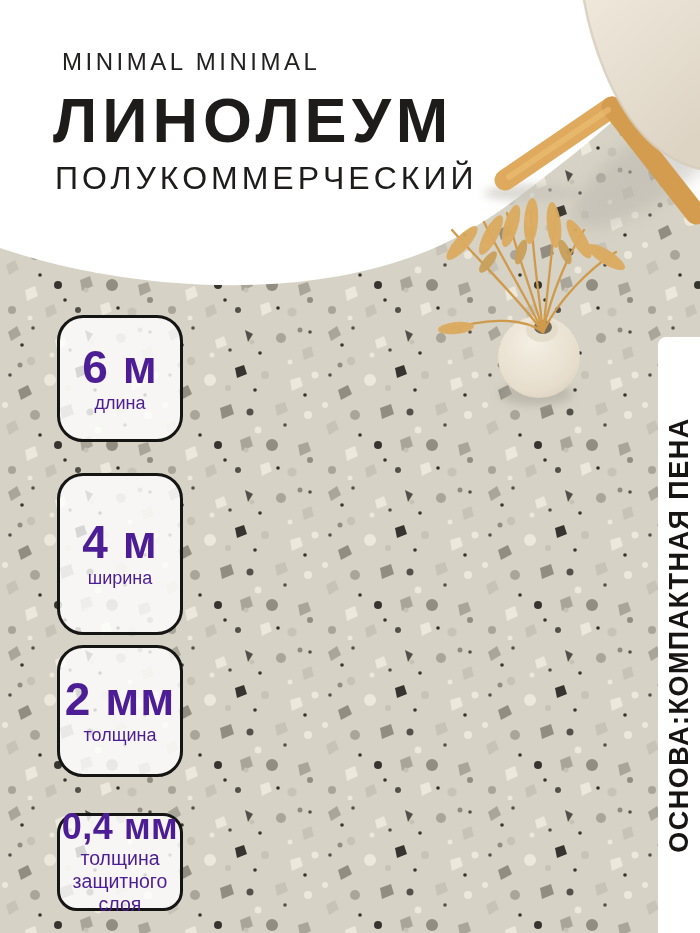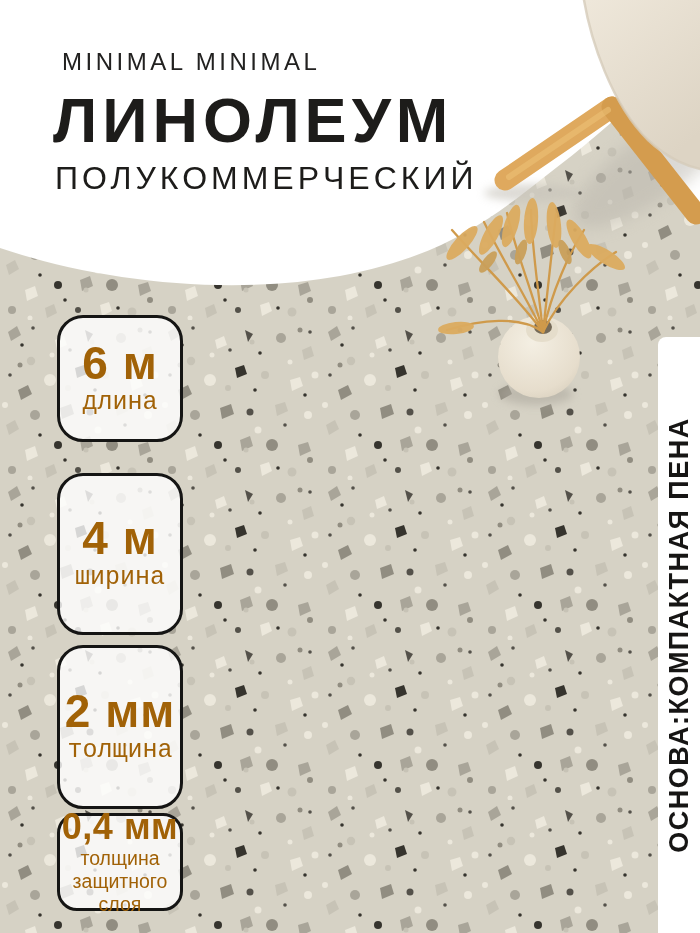--- a/index.html
+++ b/index.html
@@ -19,27 +19,27 @@
   }
   .subtitle{
     position:absolute;left:55px;top:160px;font-size:32px;font-weight:400;
     letter-spacing:4px;color:#1d1c1a;white-space:nowrap;
   }
   
   .badge{
     position:absolute;left:57px;width:126px;box-sizing:border-box;
     background:rgba(255,255,255,0.8);border:3px solid #151514;border-radius:26px;
     display:flex;flex-direction:column;align-items:center;justify-content:center;
-    text-align:center;color:#a16207;
+    text-align:center;color:#4c1d95;
   }
   .badge .value{font-weight:700;font-size:46px;line-height:1.0;letter-spacing:1px;}
-  .badge .label{font-weight:400;font-size:25px;line-height:1.15;margin-top:3px;font-family:Liberation Mono, monospace;}
+  .badge .label{font-weight:400;font-size:18px;line-height:1.15;margin-top:3px;}
   .badge-1{top:315px;height:127px;}
   .badge-2{top:473px;height:162px;}
-  .badge-3{top:645px;height:164px;}
+  .badge-3{top:645px;height:132px;}
   .badge-4{top:813px;height:98px;border-radius:20px;}
   .badge-4 .value{font-size:36px;letter-spacing:0.5px;}
   .badge-4 .label-line{font-weight:400;font-size:19.5px;line-height:1.18;}
   .badge-4 .value{margin-bottom:2px;}
   
   .side-strip{
     position:absolute;left:658px;top:337px;width:42px;height:596px;
     background:#ffffff;border-top-left-radius:8px;
   }
   .side-text{

